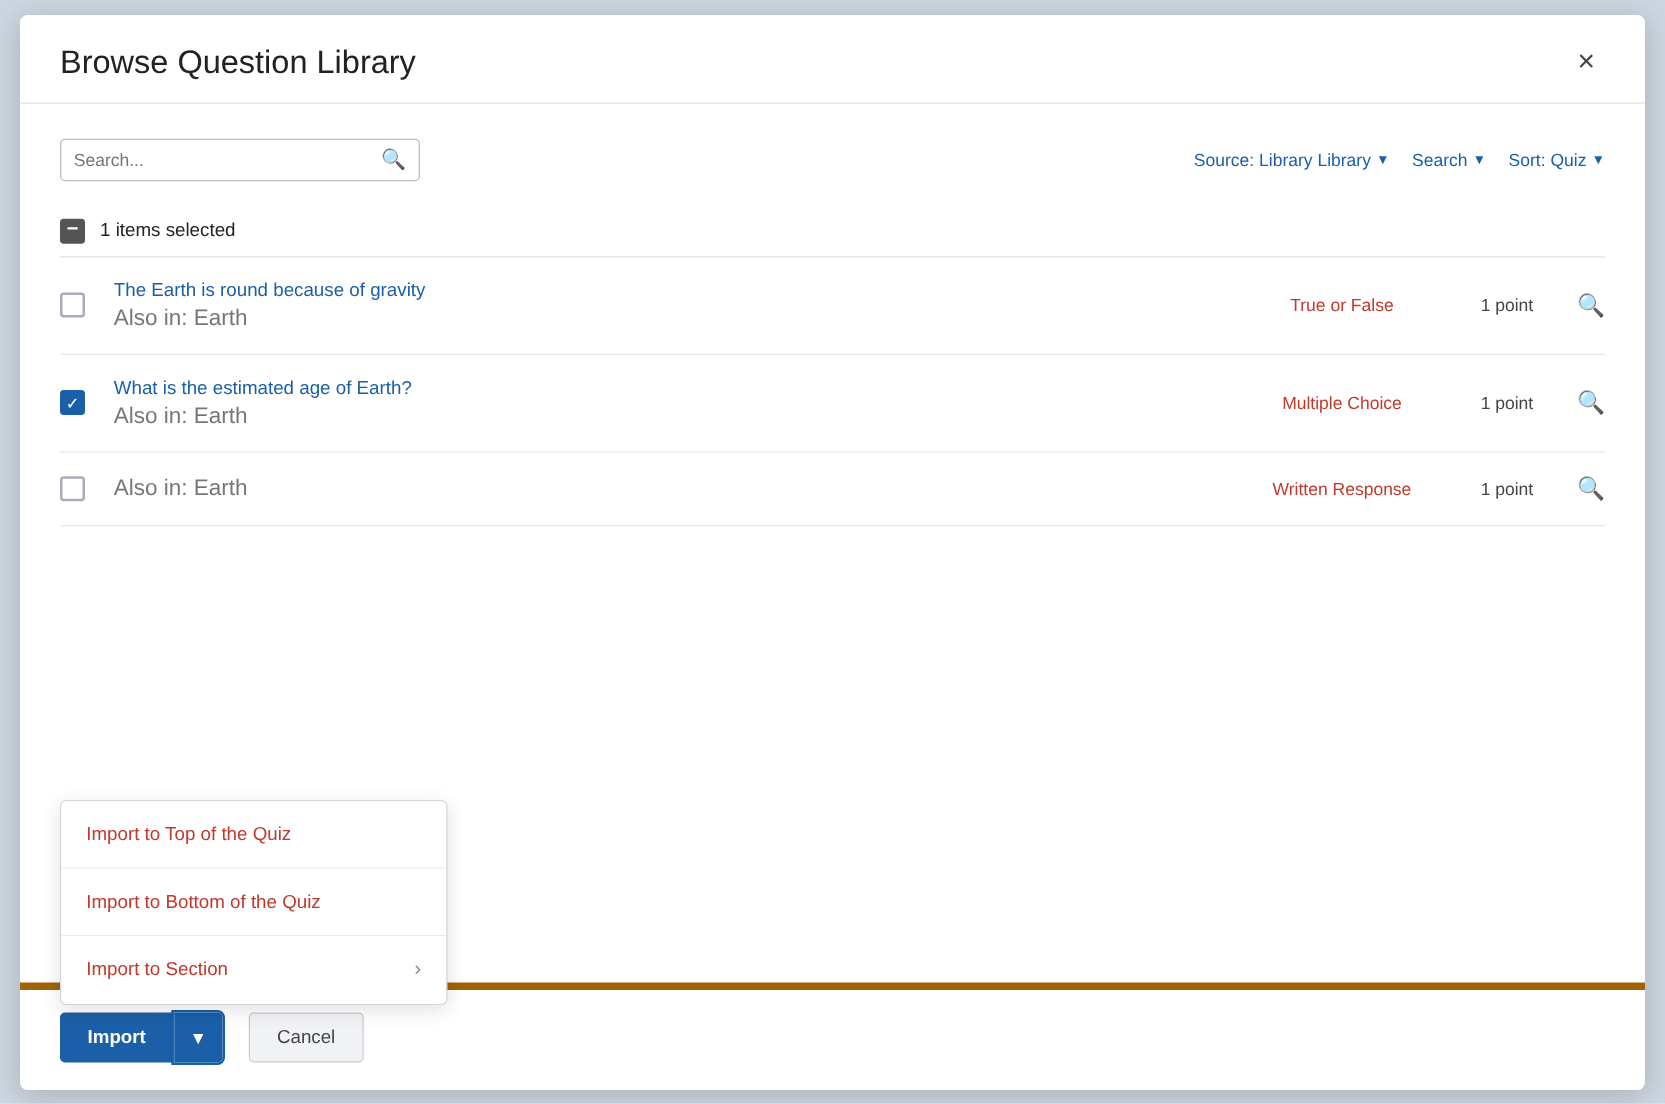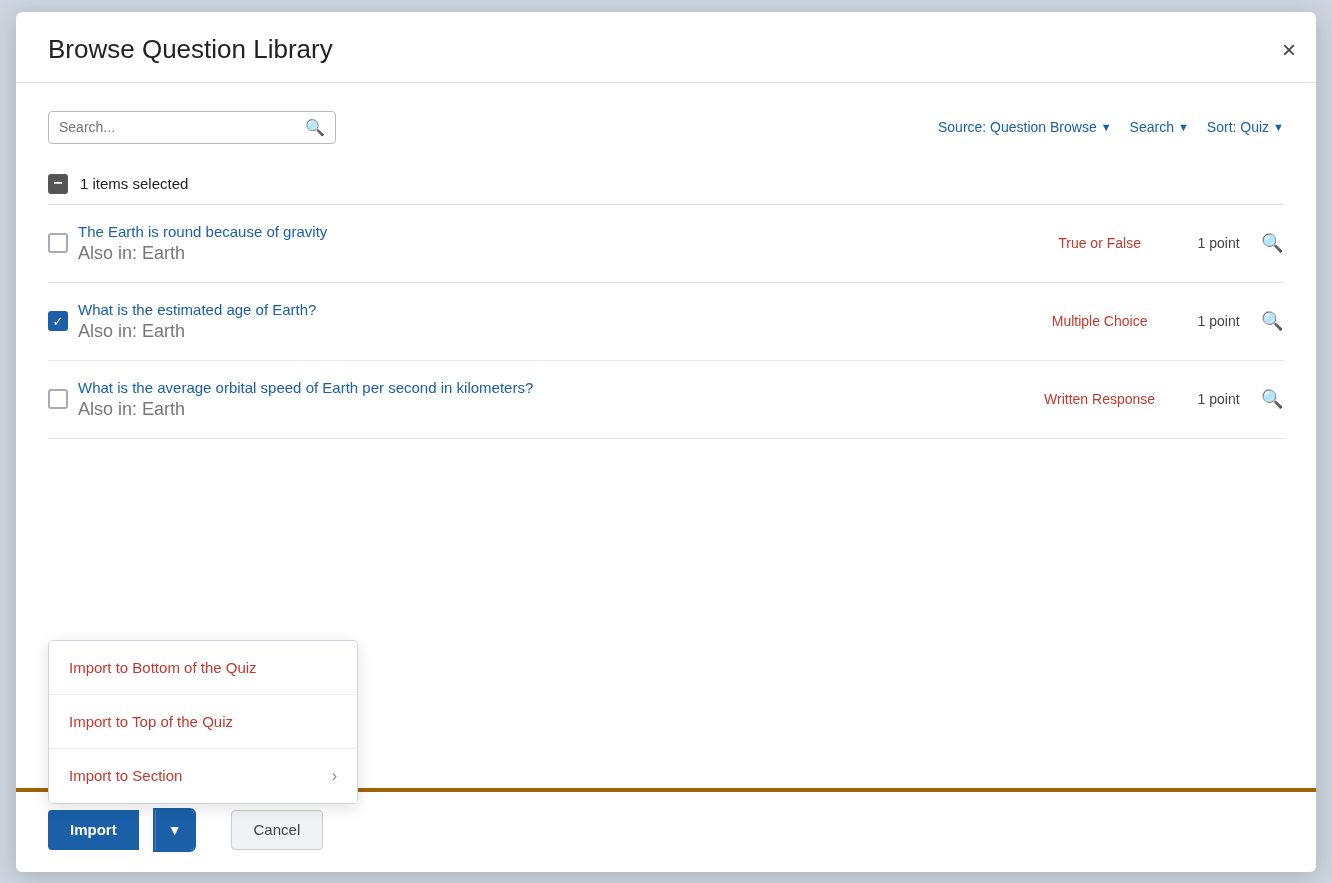--- a/index.html
+++ b/index.html
@@ -19,21 +19,21 @@
       width: 1300px;
       min-height: 860px;
       position: relative;
       display: flex;
       flex-direction: column;
     }
     .modal-header {
       display: flex;
       align-items: center;
       justify-content: space-between;
-      padding: 22px 12px 16px 32px;
+      padding: 22px 32px 16px 32px;
       border-bottom: 1px solid #e0e4e8;
     }
     .modal-title {
       font-size: 26px;
       font-weight: 400;
       color: #222;
     }
     .close-btn {
       background: none;
       border: none;
@@ -129,21 +129,21 @@
       font-weight: 400;
     }
     .question-list {
       flex: 1;
     }
     .question-row {
       display: flex;
       align-items: center;
       padding: 18px 0;
       border-bottom: 1px solid #e4e8ee;
-      gap: 10px;
+      gap: 23px;
       position: relative;
     }
     .q-checkbox {
       width: 20px;
       height: 20px;
       border: 2px solid #aab;
       border-radius: 3px;
       background: #fff;
       display: flex;
       align-items: center;
@@ -189,23 +189,23 @@
     }
     .q-preview-icon {
       color: #555;
       font-size: 18px;
       margin-left: 12px;
       cursor: pointer;
     }
     .modal-footer {
       display: flex;
       align-items: flex-start;
-      gap: 16px;
+      gap: 0;
       padding: 18px 32px 22px 32px;
-      border-top: 4px solid #a16207;
+      border-top: 6px solid #a16207;
       margin-top: auto;
       position: relative;
     }
     .import-btn {
       background: #1a5fa8;
       color: #fff;
       border: none;
       border-radius: 4px 0 0 4px;
       padding: 10px 22px;
       font-size: 15px;
@@ -281,21 +281,21 @@
 
   <div class="modal-body">
 
     <div class="toolbar">
       <div class="search-box">
         <input type="text" placeholder="Search..." style="">
         <span class="search-icon">🔍</span>
       </div>
       <div class="toolbar-right">
         <button class="filter-btn">
-          <span>Source: Question Browse</span>
+          <span>Source: Library Library</span>
           <span class="chevron">▼</span>
         </button>
         <button class="filter-btn">
           <span>Search</span>
           <span class="chevron">▼</span>
         </button>
         <button class="filter-btn">
           <span>Sort: Quiz</span>
           <span class="chevron">▼</span>
         </button>
@@ -329,37 +329,36 @@
             <div class="q-title">What is the estimated age of Earth?</div>
             <div class="q-subtitle">Also in: Earth</div>
           </div>
           <div class="q-type">Multiple Choice</div>
           <div class="q-points">1 point</div>
           <div class="q-preview-icon">🔍</div>
         </div>
         <div class="question-row">
           <div class="q-checkbox"></div>
           <div class="q-content">
-            <div class="q-title">What is the average orbital speed of Earth per second in kilometers?</div>
             <div class="q-subtitle">Also in: Earth</div>
           </div>
           <div class="q-type">Written Response</div>
           <div class="q-points">1 point</div>
           <div class="q-preview-icon">🔍</div>
         </div>
       </div>
 
   </div>
 
   <div class="dropdown-menu" id="dropdown-menu">
       <div class="dropdown-item">
+        <span>Import to Top of the Quiz</span>
+      </div>
+      <div class="dropdown-item">
         <span>Import to Bottom of the Quiz</span>
-      </div>
-      <div class="dropdown-item">
-        <span>Import to Top of the Quiz</span>
       </div>
       <div class="dropdown-item">
         <span>Import to Section</span>
         <span class="arrow">›</span>
       </div>
     </div>
 
   <div class="modal-footer">
     <button class="import-btn">Import</button>
     <button class="import-dropdown-btn">

